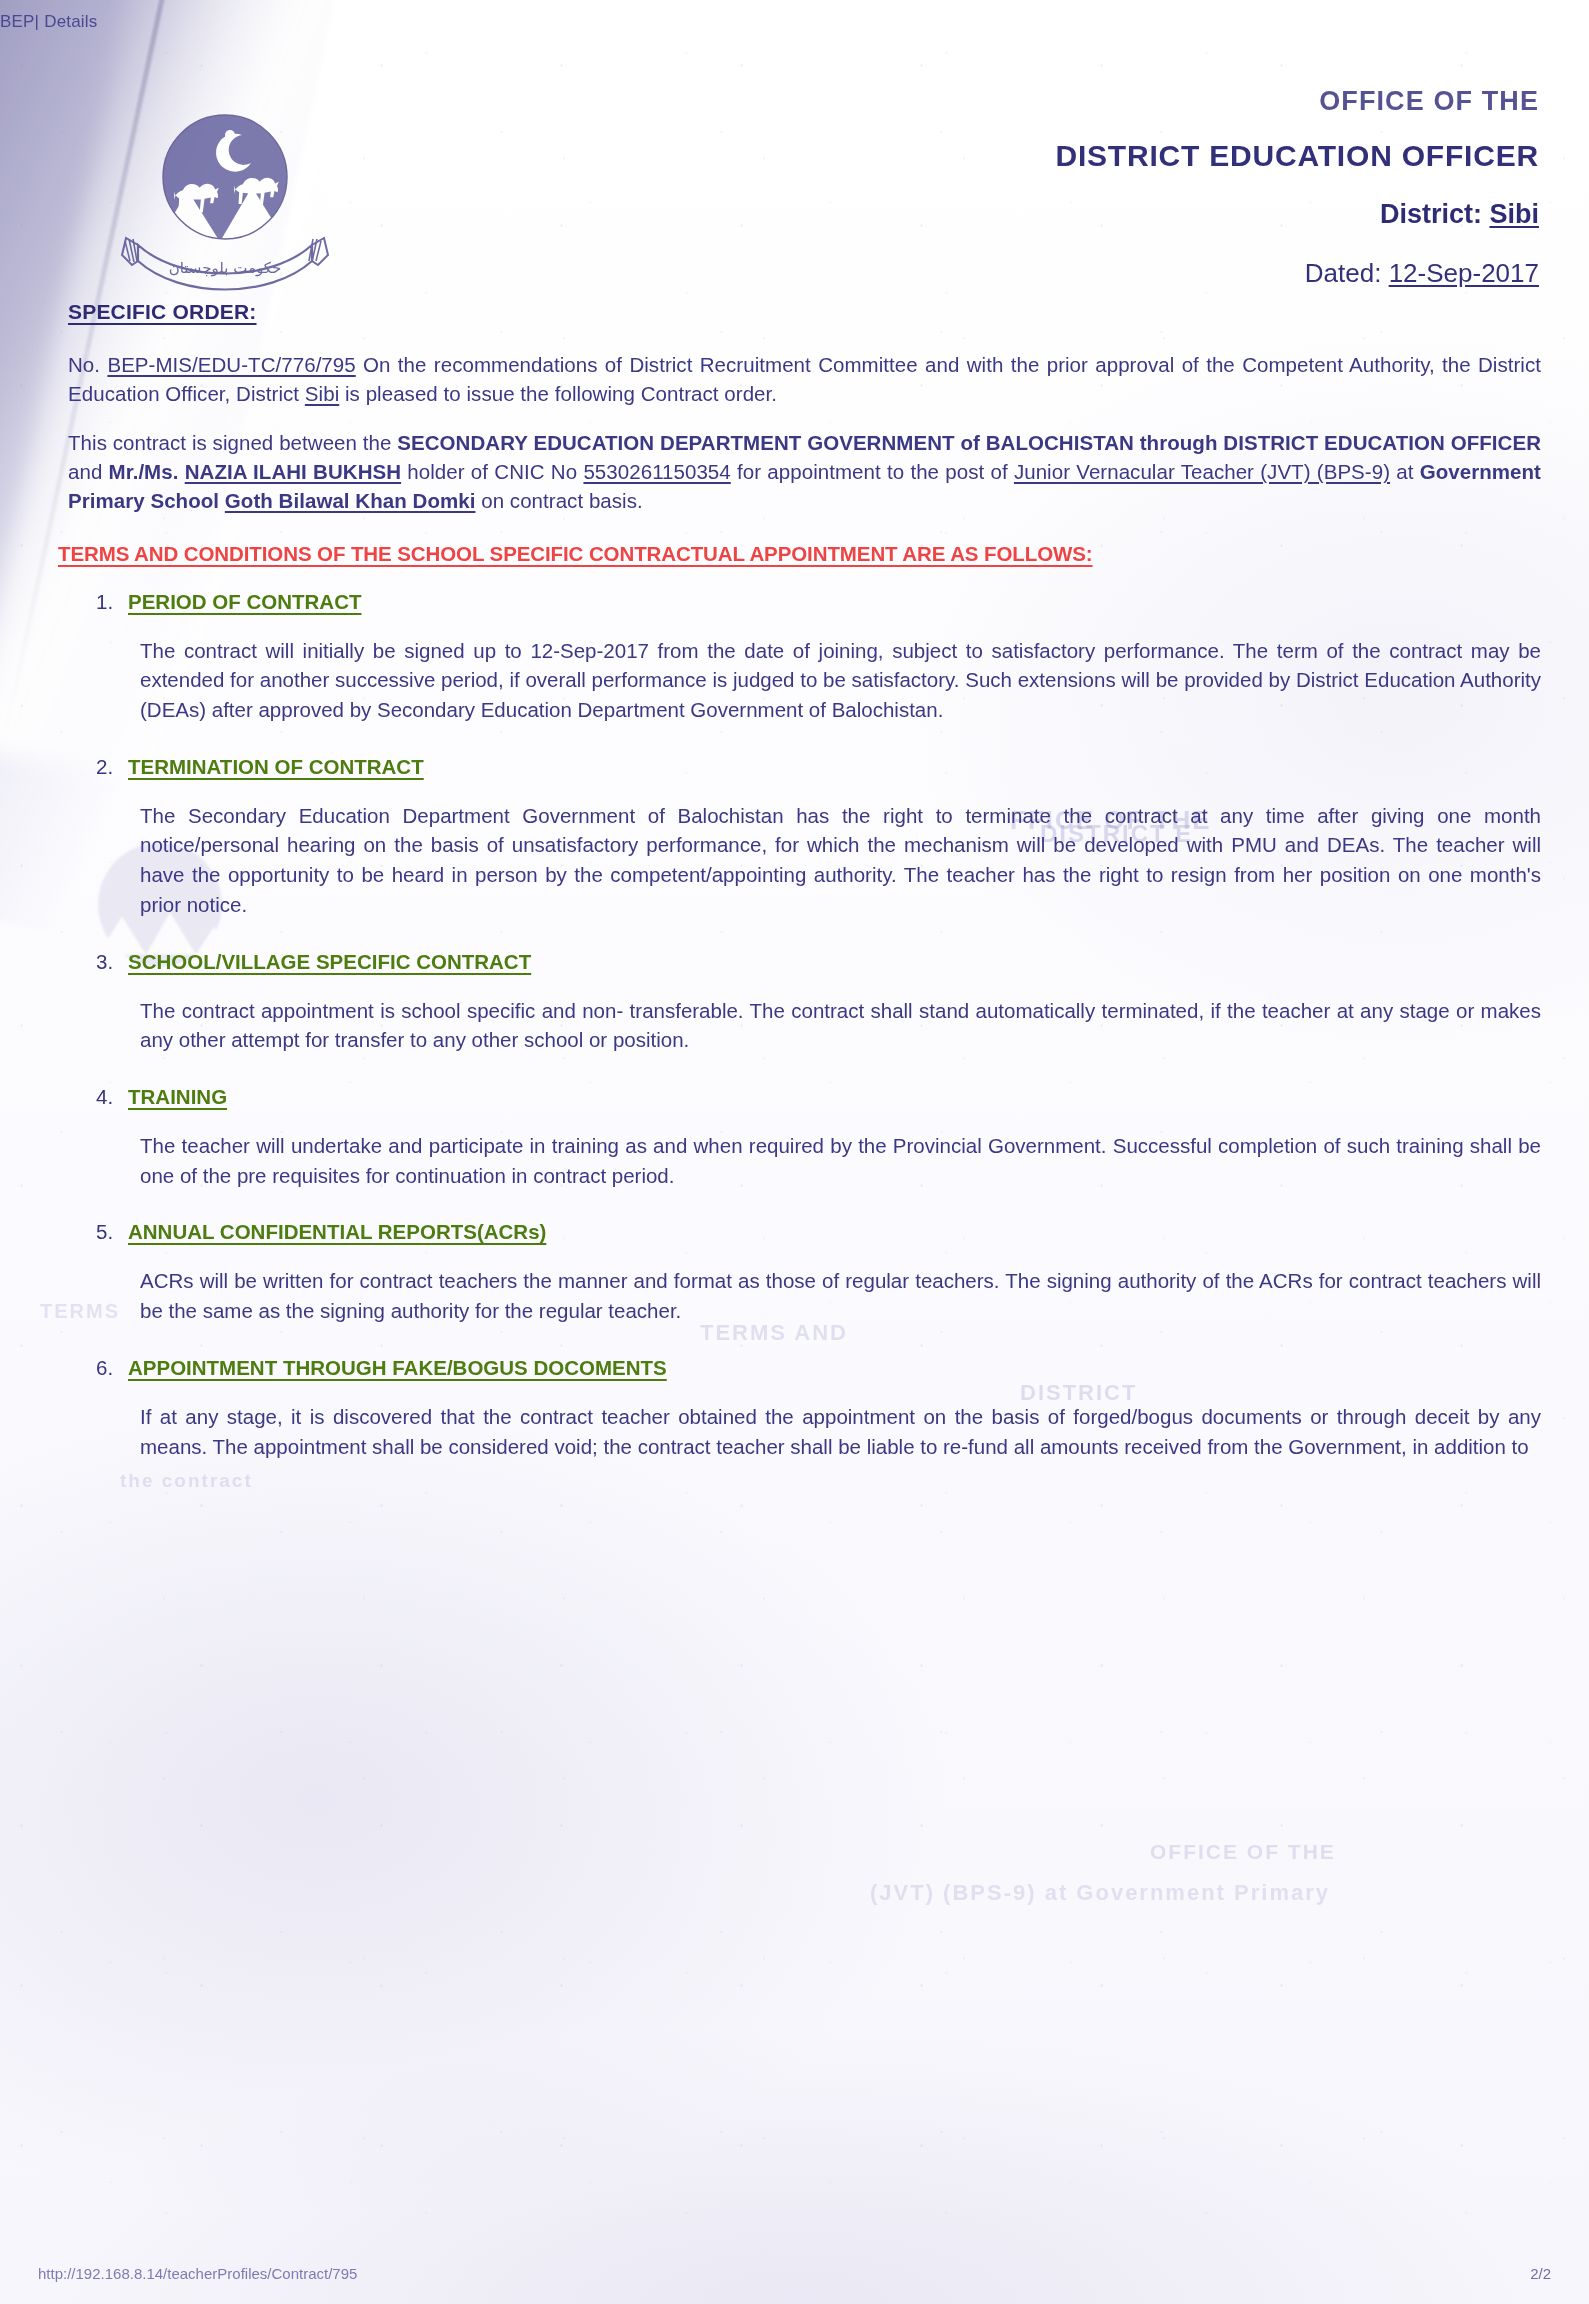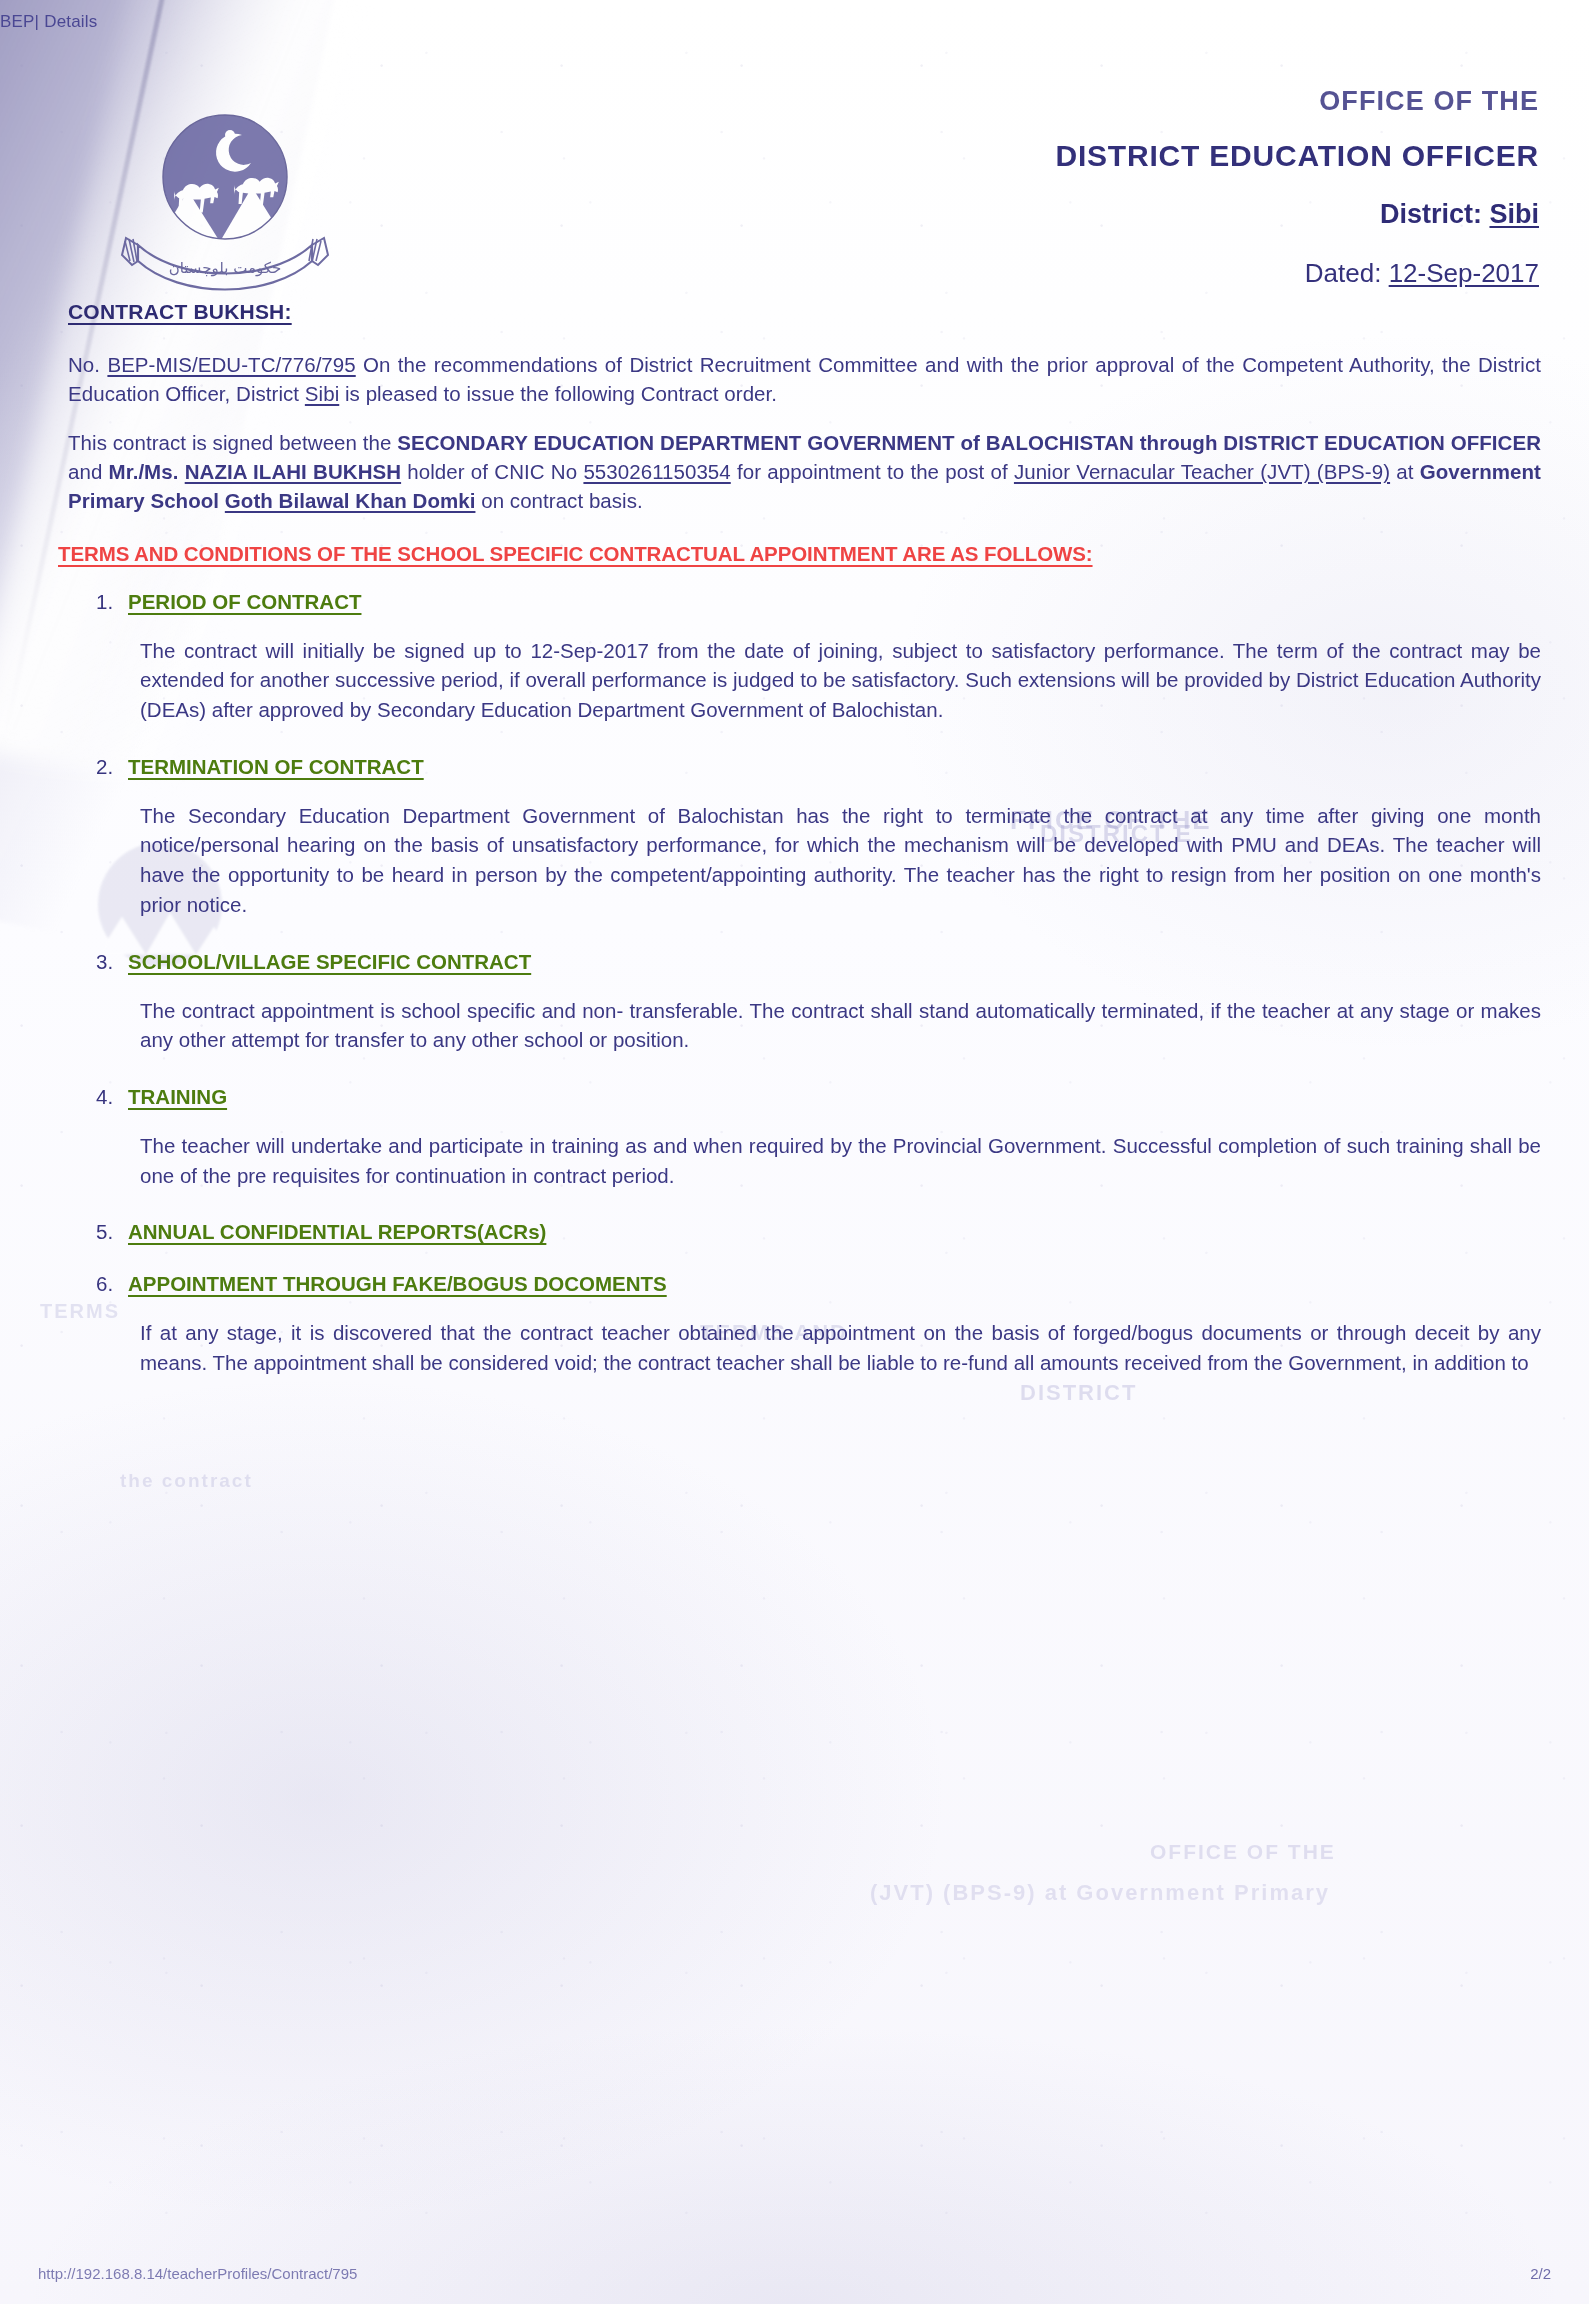--- a/index.html
+++ b/index.html
@@ -374,21 +374,21 @@
         </div>
         <div class="office-line4">
           <span>Dated:</span>
           <span class="u">12-Sep-2017</span>
         </div>
       </div>
     </div>
 
     <div class="body-area">
 
-      <div class="sec-title">CONTRACT BUKHSH:</div>
+      <div class="sec-title">SPECIFIC ORDER:</div>
 
       <p class="para">
         <span>No.</span>
         <span class="u">BEP-MIS/EDU-TC/776/795</span><span> On the recommendations of District Recruitment Committee and with the prior approval of the Competent Authority, the District Education Officer, District </span><span class="u">Sibi</span><span> is pleased to issue the following Contract order.</span>
       </p>
 
       <p class="para"><span>This contract is signed between the </span><span class="b">SECONDARY EDUCATION DEPARTMENT GOVERNMENT of BALOCHISTAN</span><span class="b"> through </span><span class="b">DISTRICT EDUCATION OFFICER</span><span> and </span><span class="b">Mr./Ms.</span>
         <span class="bu">NAZIA ILAHI BUKHSH</span><span> holder of CNIC No </span><span class="u">5530261150354</span><span> for appointment to the post of </span><span class="u">Junior Vernacular Teacher (JVT) (BPS-9)</span><span> at </span><span class="b">Government Primary School </span><span class="bu">Goth Bilawal Khan Domki</span><span> on contract basis.</span>
       </p>
 
@@ -406,20 +406,21 @@
         <li>
           <div class="item-title">SCHOOL/VILLAGE SPECIFIC CONTRACT</div>
           <p class="item-body">The contract appointment is school specific and non- transferable. The contract shall stand automatically terminated, if the teacher at any stage or makes any other attempt for transfer to any other school or position.</p>
         </li>
         <li>
           <div class="item-title">TRAINING</div>
           <p class="item-body">The teacher will undertake and participate in training as and when required by the Provincial Government. Successful completion of such training shall be one of the pre requisites for continuation in contract period.</p>
         </li>
         <li>
           <div class="item-title">ANNUAL CONFIDENTIAL REPORTS(ACRs)</div>
+          <p class="item-body">ACRs will be written for contract teachers the manner and format as those of regular teachers. The signing authority of the ACRs for contract teachers will be the same as the signing authority for the regular teacher.</p>
         </li>
         <li>
           <div class="item-title">APPOINTMENT THROUGH FAKE/BOGUS DOCOMENTS</div>
           <p class="item-body">If at any stage, it is discovered that the contract teacher obtained the appointment on the basis of forged/bogus documents or through deceit by any means. The appointment shall be considered void; the contract teacher shall be liable to re-fund all amounts received from the Government, in addition to</p>
         </li>
       </ol>
 
     </div>
   </div>
 

